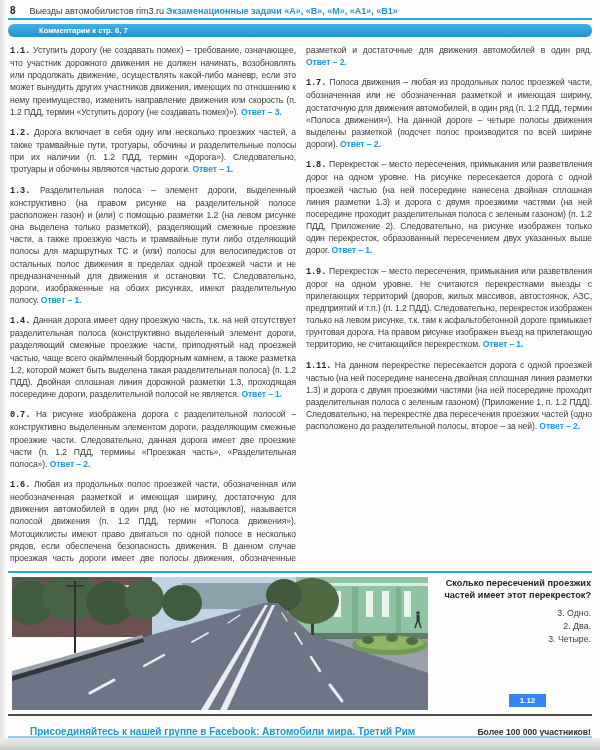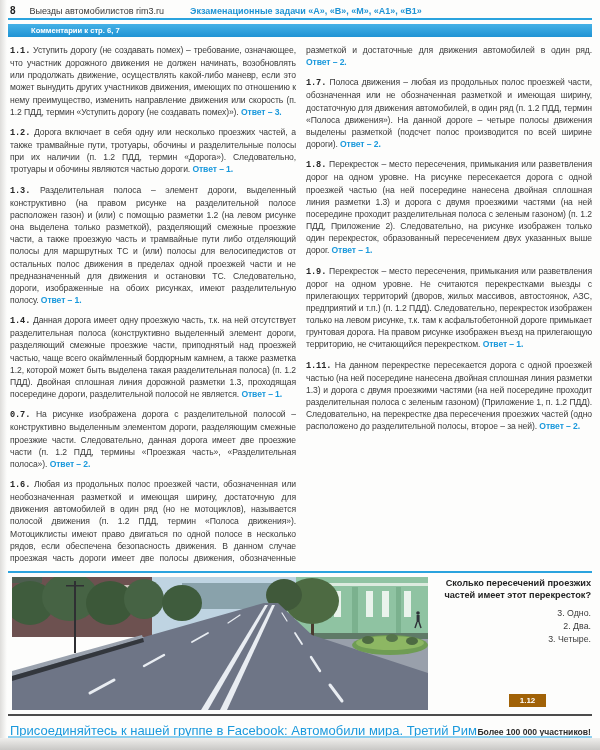--- a/index.html
+++ b/index.html
@@ -10,44 +10,44 @@
     -webkit-font-smoothing:antialiased;
   }
   .edge-left{position:absolute;left:0;top:0;width:7px;height:100%;
     background:linear-gradient(90deg,#dedddb,#fdfdfc);}
   .edge-bottom{position:absolute;left:0;bottom:0;width:100%;height:12px;
     background:linear-gradient(180deg,#efeeec,#c9c8c6);}
   
   .hdr{position:absolute;top:5px;left:10px;right:8px;display:flex;align-items:baseline;font-size:9px;color:#3a3a3a;}
   .hdr .pg{font-weight:bold;font-size:10px;color:#1f1f1f;}
   .hdr .site{margin-left:14px;}
-  .hdr .title{margin-left:26px;font-weight:bold;color:#1f93d4;}
+  .hdr .title{margin-left:2px;font-weight:bold;color:#1f93d4;}
   .hdr-rule{position:absolute;top:18px;left:8px;right:8px;height:2px;background:#2ba3de;}
   .bar{position:absolute;top:24px;left:8px;right:8px;height:13px;box-sizing:border-box;
     background:linear-gradient(180deg,#45b1e6 0%,#1f93d4 100%);
-    color:#fff;font-weight:bold;font-size:7.6px;line-height:13px;padding-left:23px;}
+    color:#fff;font-weight:bold;font-size:7.6px;line-height:13px;padding-left:31px;border-radius:6px;}
   
   .columns{position:absolute;top:44px;left:10px;width:582px;height:527px;
     column-count:2;column-gap:10px;column-fill:auto;overflow:hidden;
     font-size:8.6px;line-height:12.15px;text-align:justify;color:#3b3b3b;letter-spacing:-0.1px;}
   .columns p{margin:0 0 8px 0;}
   .num{font-weight:bold;color:#262626;font-family:Liberation Mono, monospace;}
   .ans{font-weight:bold;color:#1b99dc;white-space:nowrap;}
   
   .photo-rule{position:absolute;top:571px;left:8px;right:8px;height:2px;background:#2ba3de;}
   .photo{position:absolute;top:577px;left:12px;width:416px;height:133px;display:block;}
   .question{position:absolute;top:578px;left:437px;width:154px;text-align:right;}
   .q-title{font-weight:bold;font-size:9.2px;line-height:11.8px;color:#262626;margin-bottom:5px;}
   .q-opt{font-size:8.8px;line-height:13px;color:#3b3b3b;}
-  .badge{position:absolute;top:694px;left:509px;width:37px;height:13px;background:#a16207;
+  .badge{position:absolute;top:694px;left:509px;width:37px;height:13px;background:#3b82f6;
     color:#fff;font-size:8px;font-weight:bold;text-align:center;line-height:13px;}
   .dark-rule{position:absolute;top:714px;left:8px;right:8px;height:2px;background:#4c4c4c;}
   
   .footer{position:absolute;top:721px;left:10px;right:9px;display:flex;justify-content:space-between;align-items:baseline;}
-  .footer .fl{color:#1b99dc;font-weight:normal;font-size:13px;}
+  .footer .fl{color:#1b99dc;font-weight:bold;font-size:10px;margin-left:20px;}
   .footer .fr{color:#2e2e2e;font-weight:bold;font-size:8.6px;margin-top:6px;}
   .footer-rule{position:absolute;top:736px;left:8px;right:8px;height:2px;background:#8ed0f0;}
 </style>
 </head>
 <body>
 
 <div class="edge-left"></div>
 
 <div class="hdr">
   <span class="pg">8</span>

